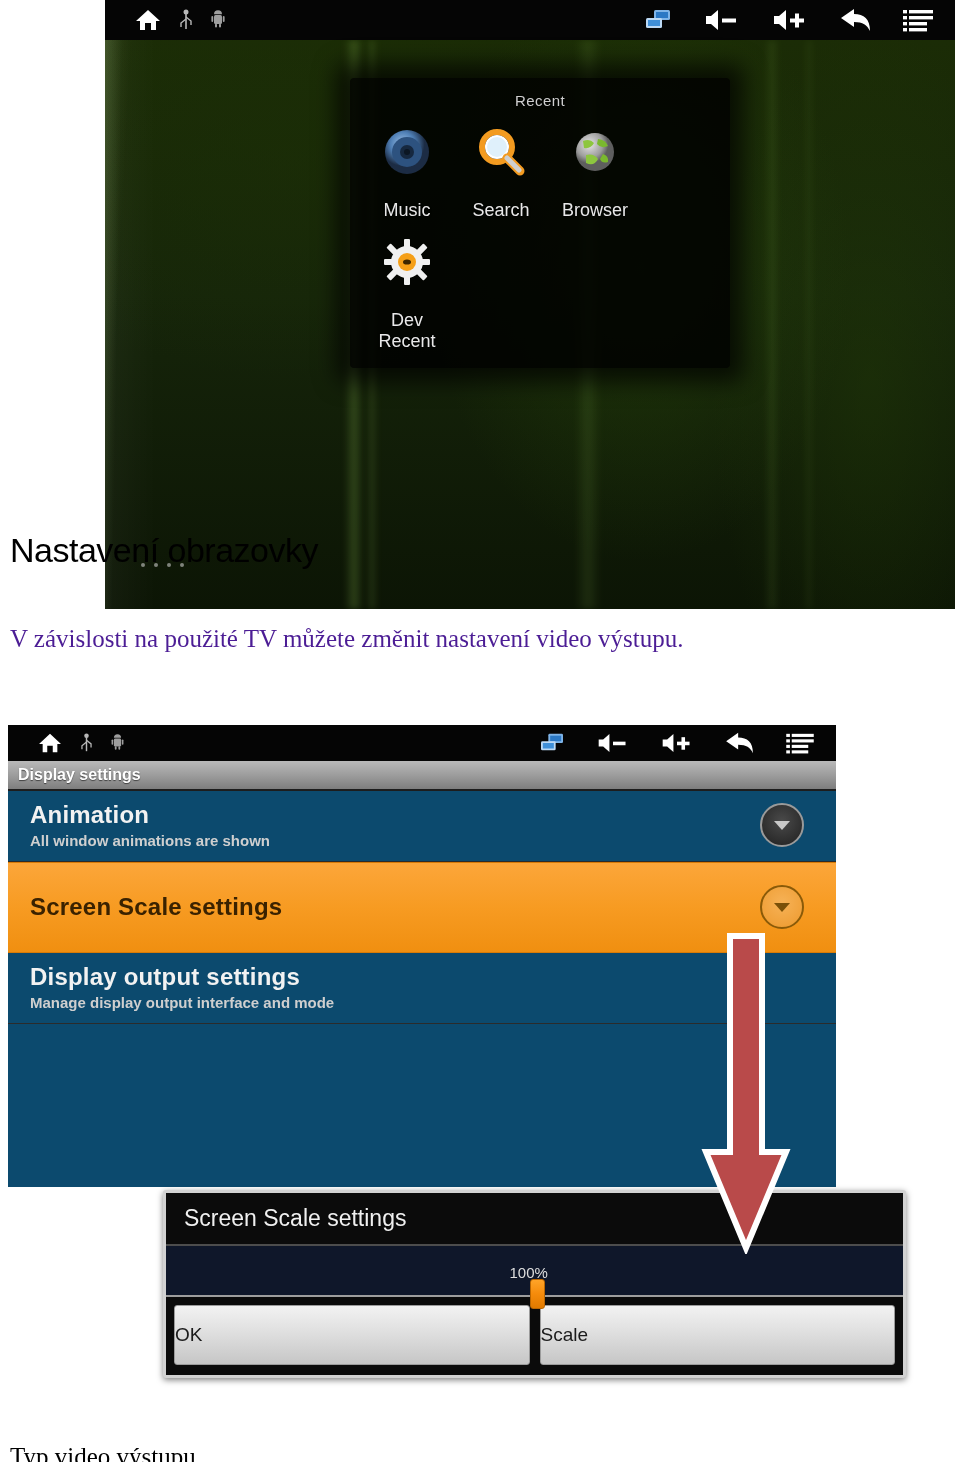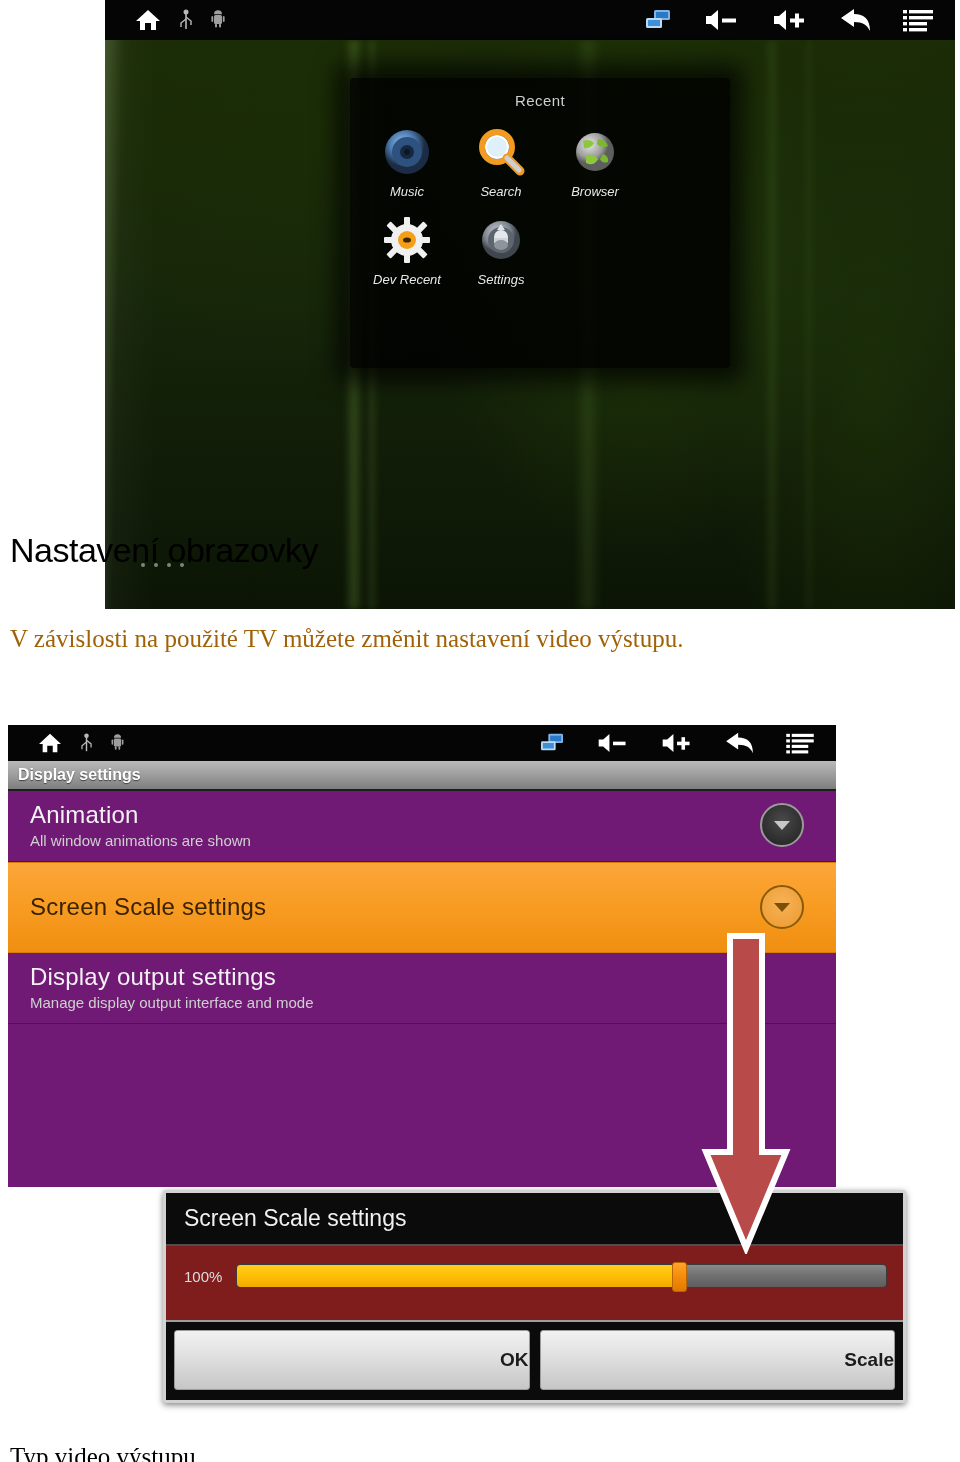--- a/index.html
+++ b/index.html
@@ -81,24 +81,23 @@
     padding: 16px 8px 0 10px;
   }
   .recent-item {
     width: 94px;
     text-align: center;
     margin-bottom: 14px;
   }
   .recent-item .ic { height: 54px; display: flex; align-items: center; justify-content: center; }
   .recent-item .lbl {
     color: #e8e8e8;
-    font-size: 13px;
-    margin-top: 5px;
+    font-size: 18px;
+    margin-top: 21px;
     text-shadow: 0 1px 2px #000;
-    font-style: italic;
   }
   .page-dots {
     position: absolute;
     left: 36px; bottom: 42px;
     display: flex; gap: 9px;
   }
   .page-dots i {
     width: 4px; height: 4px; border-radius: 50%;
     background: rgba(220,220,220,0.55);
     display: block;
@@ -111,21 +110,21 @@
     font-size: 34px;
     font-weight: normal;
     color: #000;
     letter-spacing: -0.5px;
   }
   .doc-p {
     position: absolute;
     left: 10px; top: 600px;
     font-family: "Liberation Serif", serif;
     font-size: 25px;
-    color: #a16207;
+    color: #4c1d95;
   }
   .doc-foot {
     position: absolute;
     left: 10px; top: 1418px;
     font-family: "Liberation Serif", serif;
     font-size: 25px;
     color: #000;
   }
 
   
@@ -141,21 +140,22 @@
   .titlebar .t {
     color: #fff;
     font-size: 16px;
     font-weight: bold;
     padding-left: 10px;
     text-shadow: 0 1px 1px rgba(0,0,0,.55);
   }
   .settings-list {
     position: absolute;
     left: 0; top: 66px; right: 0; bottom: 0;
-    background: #701a75;
+    background: #0c4a6e;
+    font-weight: bold;
   }
   .srow {
     position: relative;
     display: flex;
     align-items: center;
     padding: 10px 0 12px 22px;
     border-bottom: 1px solid #2b2b2b;
   }
   .srow.sel {
     background: linear-gradient(180deg, #fca63a 0%, #f79b22 50%, #f08f10 100%);
@@ -211,23 +211,24 @@
   .dlg-title {
     font-size: 23px;
     color: #f0f0f0;
     padding: 12px 0 12px 18px;
     border-bottom: 2px solid #4d4d4d;
     background: #0b0b0b;
   }
   .dlg-body {
     display: flex;
     align-items: center;
-    padding: 18px 16px 32px 18px;
-    background: #7f1d1d;
+    padding: 18px 16px 12px 18px;
+    background: #0f172a;
     border-bottom: 2px solid #9d9d9d;
+    flex-direction: column;
   }
   .dlg-pct {
     color: #dedede;
     font-size: 15px;
     width: 52px;
     flex: none;
   }
   .slider {
     position: relative;
     flex: 1;
@@ -252,28 +253,27 @@
     border: 1px solid #b96500;
   }
   .dlg-buttons {
     display: flex;
     gap: 10px;
     padding: 8px 8px 10px 8px;
     background: #0b0b0b;
   }
   .dlg-btn {
     flex: 1;
-    text-align: right;
+    text-align: left;
     font-size: 19px;
     color: #1b1b1b;
     padding: 18px 0;
     border-radius: 3px;
     background: linear-gradient(180deg, #f2f2f2 0%, #dedede 48%, #c6c6c6 100%);
     border: 1px solid #9b9b9b;
-    font-weight: bold;
   }
 
   
   .red-arrow {
     position: absolute;
     left: 700px; top: 932px;
     width: 92px; height: 322px;
     z-index: 40;
     pointer-events: none;
   }
@@ -435,40 +435,20 @@
               <rect x="7" y="33" width="6" height="10" rx="1" transform="rotate(45 10 38)"></rect>
               <rect x="37" y="33" width="6" height="10" rx="1" transform="rotate(-45 40 38)"></rect>
             </g>
             <circle cx="25" cy="25" r="9" fill="#f59f17"></circle>
             <ellipse cx="25" cy="25" rx="4" ry="2.6" fill="#3c2600"></ellipse>
           </svg>
         </div>
         <div class="lbl">Dev Recent</div>
       </div>
 
-      <div class="recent-item">
-        <div class="ic">
-          <svg width="50" height="50" viewBox="0 0 50 50">
-            <defs>
-                <radialGradient id="gSet" cx="40%" cy="30%">
-                  <stop offset="0%" stop-color="#c9cfd6"></stop>
-                  <stop offset="70%" stop-color="#7c848d"></stop>
-                  <stop offset="100%" stop-color="#40464d"></stop>
-                </radialGradient>
-              </defs>
-            <circle cx="25" cy="25" r="19" fill="url(#gSet)"></circle>
-            <circle cx="25" cy="25" r="13" fill="#5d656e"></circle>
-            <path d="M25 9 L29 15 H21 Z" fill="#dfe4e9"></path>
-            <ellipse cx="25" cy="22" rx="7" ry="7" fill="#e4e8ec"></ellipse>
-            <rect x="18" y="23" width="14" height="5" fill="#cdd3d9"></rect>
-            <ellipse cx="25" cy="30" rx="7" ry="5" fill="#8d949c"></ellipse>
-          </svg>
-        </div>
-        <div class="lbl">Settings</div>
-      </div>
 
     </div>
   </div>
 </div>
 
 <h1 class="doc-h1">Nastavení obrazovky</h1>
 <p class="doc-p">V závislosti na použité TV můžete změnit nastavení video výstupu.</p>
 <p class="doc-foot">Typ video výstupu</p>
 
 <div class="android-shot shot-bottom">

